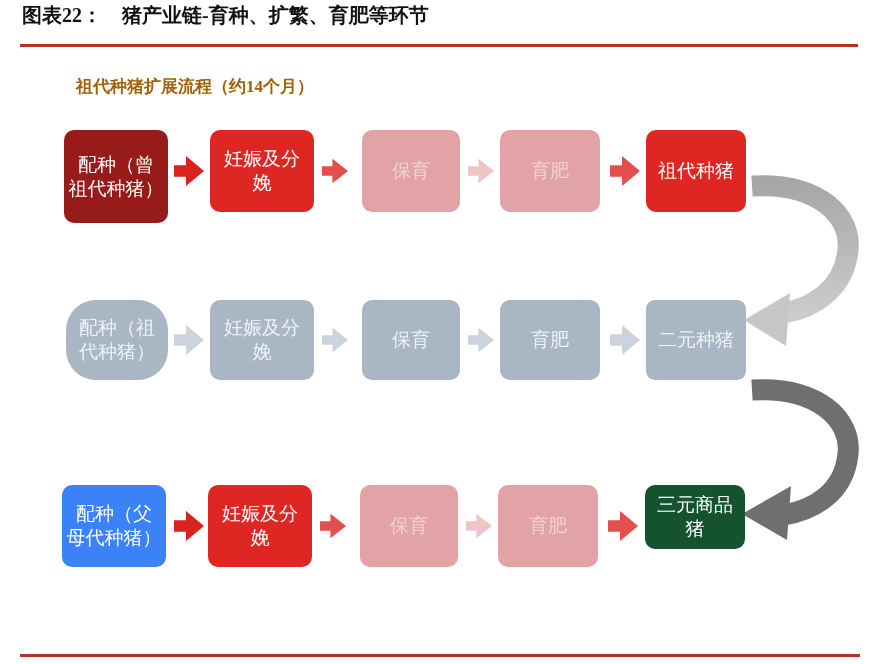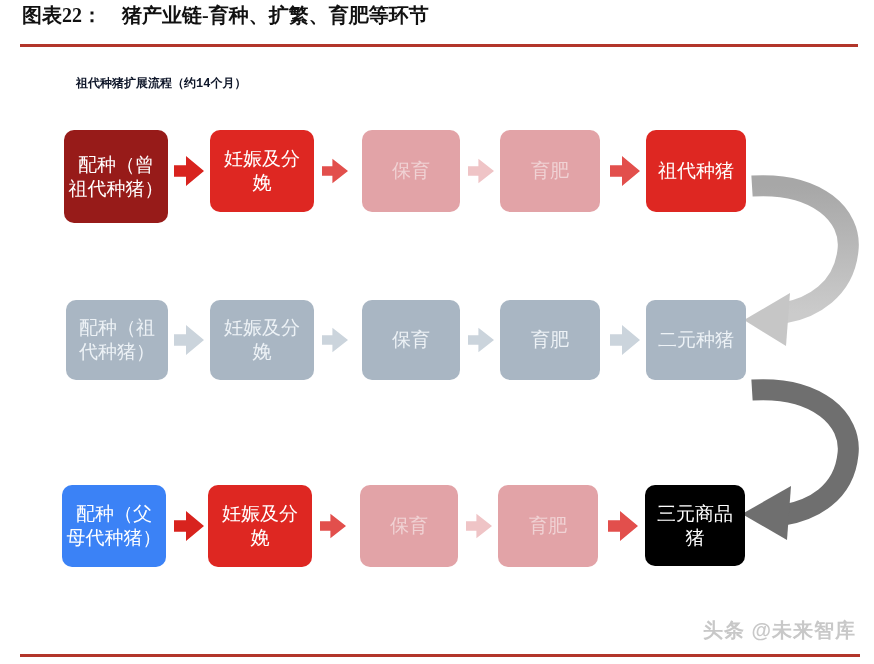--- a/index.html
+++ b/index.html
@@ -7,22 +7,22 @@
     position:relative;width:874px;height:664px;background:#ffffff;overflow:hidden;
     font-family:"Liberation Sans","DejaVu Sans",sans-serif;
   }
   .title{
     position:absolute;left:22px;top:2px;font-family:"Liberation Serif","DejaVu Serif",serif;
     font-weight:bold;font-size:20px;color:#111;white-space:nowrap;
   }
   .title .rest{margin-left:20px;}
   .rule{position:absolute;height:3px;}
   .row-label{
-    position:absolute;font-family:Liberation Mono, monospace;
-    font-weight:bold;font-size:12px;color:#0f172a;white-space:nowrap;
+    position:absolute;font-family:Liberation Serif, serif;
+    font-weight:bold;font-size:17px;color:#a16207;white-space:nowrap;
   }
   .box{
     position:absolute;border-radius:10px;display:flex;align-items:center;justify-content:center;
     text-align:center;white-space:pre-line;font-size:19px;line-height:1.25;
   }
   .barrow{position:absolute;
     clip-path:polygon(0 33%,40% 33%,40% 6%,100% 50%,40% 94%,40% 67%,0 67%);
   }
   svg.overlay{position:absolute;left:0;top:0;pointer-events:none;}
   .watermark{
@@ -61,21 +61,21 @@
   <div class="box" style="left: 210px; top: 130px; width: 104px; height: 82px; background-color: rgb(222, 39, 34); color: rgb(255, 255, 255);">妊娠及分
 娩</div>
   <div class="barrow" style="left: 322px; top: 157px; width: 26px; height: 28px; background-color: rgb(226, 79, 76);"></div>
   <div class="box" style="left: 362px; top: 130px; width: 98px; height: 82px; background-color: rgb(226, 163, 167); color: rgb(240, 210, 212);">保育</div>
   <div class="barrow" style="left: 468px; top: 157px; width: 26px; height: 28px; background-color: rgb(239, 196, 198);"></div>
   <div class="box" style="left: 500px; top: 130px; width: 100px; height: 82px; background-color: rgb(226, 163, 167); color: rgb(240, 210, 212);">育肥</div>
   <div class="barrow" style="left: 610px; top: 154px; width: 30px; height: 34px; background-color: rgb(226, 79, 76);"></div>
   <div class="box" style="left: 646px; top: 130px; width: 100px; height: 82px; background-color: rgb(222, 39, 34); color: rgb(255, 255, 255);">祖代种猪</div>
 
 
-  <div class="box" style="left: 66px; top: 300px; width: 102px; height: 80px; background-color: rgb(169, 182, 195); color: rgb(237, 242, 246);">配种（祖
+  <div class="box" style="left: 66px; top: 300px; width: 102px; height: 80px; background-color: rgb(169, 182, 195); color: rgb(237, 242, 246); border-radius: 30px;">配种（祖
 代种猪）</div>
   <div class="barrow" style="left: 174px; top: 323px; width: 30px; height: 34px; background-color: rgb(203, 212, 220);"></div>
   <div class="box" style="left: 210px; top: 300px; width: 104px; height: 80px; background-color: rgb(169, 182, 195); color: rgb(237, 242, 246);">妊娠及分
 娩</div>
   <div class="barrow" style="left: 322px; top: 326px; width: 26px; height: 28px; background-color: rgb(203, 212, 220);"></div>
   <div class="box" style="left: 362px; top: 300px; width: 98px; height: 80px; background-color: rgb(169, 182, 195); color: rgb(237, 242, 246);">保育</div>
   <div class="barrow" style="left: 468px; top: 326px; width: 26px; height: 28px; background-color: rgb(203, 212, 220);"></div>
   <div class="box" style="left: 500px; top: 300px; width: 100px; height: 80px; background-color: rgb(169, 182, 195); color: rgb(237, 242, 246);">育肥</div>
   <div class="barrow" style="left: 610px; top: 323px; width: 30px; height: 34px; background-color: rgb(203, 212, 220);"></div>
   <div class="box" style="left: 646px; top: 300px; width: 100px; height: 80px; background-color: rgb(169, 182, 195); color: rgb(237, 242, 246); border-radius: 9px;">二元种猪</div>
@@ -84,19 +84,18 @@
   <div class="box" style="left: 62px; top: 485px; width: 104px; height: 82px; background-color: #3b82f6; color: rgb(255, 255, 255);">配种（父
 母代种猪）</div>
   <div class="barrow" style="left: 174px; top: 509px; width: 30px; height: 34px; background-color: rgb(216, 35, 30);"></div>
   <div class="box" style="left: 208px; top: 485px; width: 104px; height: 82px; background-color: rgb(222, 39, 34); color: rgb(255, 255, 255);">妊娠及分
 娩</div>
   <div class="barrow" style="left: 320px; top: 512px; width: 26px; height: 28px; background-color: rgb(226, 79, 76);"></div>
   <div class="box" style="left: 360px; top: 485px; width: 98px; height: 82px; background-color: rgb(226, 163, 167); color: rgb(240, 210, 212);">保育</div>
   <div class="barrow" style="left: 466px; top: 512px; width: 26px; height: 28px; background-color: rgb(239, 196, 198);"></div>
   <div class="box" style="left: 498px; top: 485px; width: 100px; height: 82px; background-color: rgb(226, 163, 167); color: rgb(240, 210, 212);">育肥</div>
   <div class="barrow" style="left: 608px; top: 509px; width: 30px; height: 34px; background-color: rgb(226, 79, 76);"></div>
-  <div class="box" style="left: 645px; top: 485px; width: 100px; height: 81px; background-color: #000000; color: rgb(255, 255, 255);">三元商品
+  <div class="box" style="left: 645px; top: 485px; width: 100px; height: 64px; background-color: #14532d; color: rgb(255, 255, 255);">三元商品
 猪</div>
 
-  <div class="watermark" style="color: rgb(200, 200, 200);">头条 @未来智库</div>
   <div class="rule" style="left: 20px; top: 654px; width: 840px; background-color: rgb(178, 53, 42);"></div>
 
 </div>
 
 </body></html>

